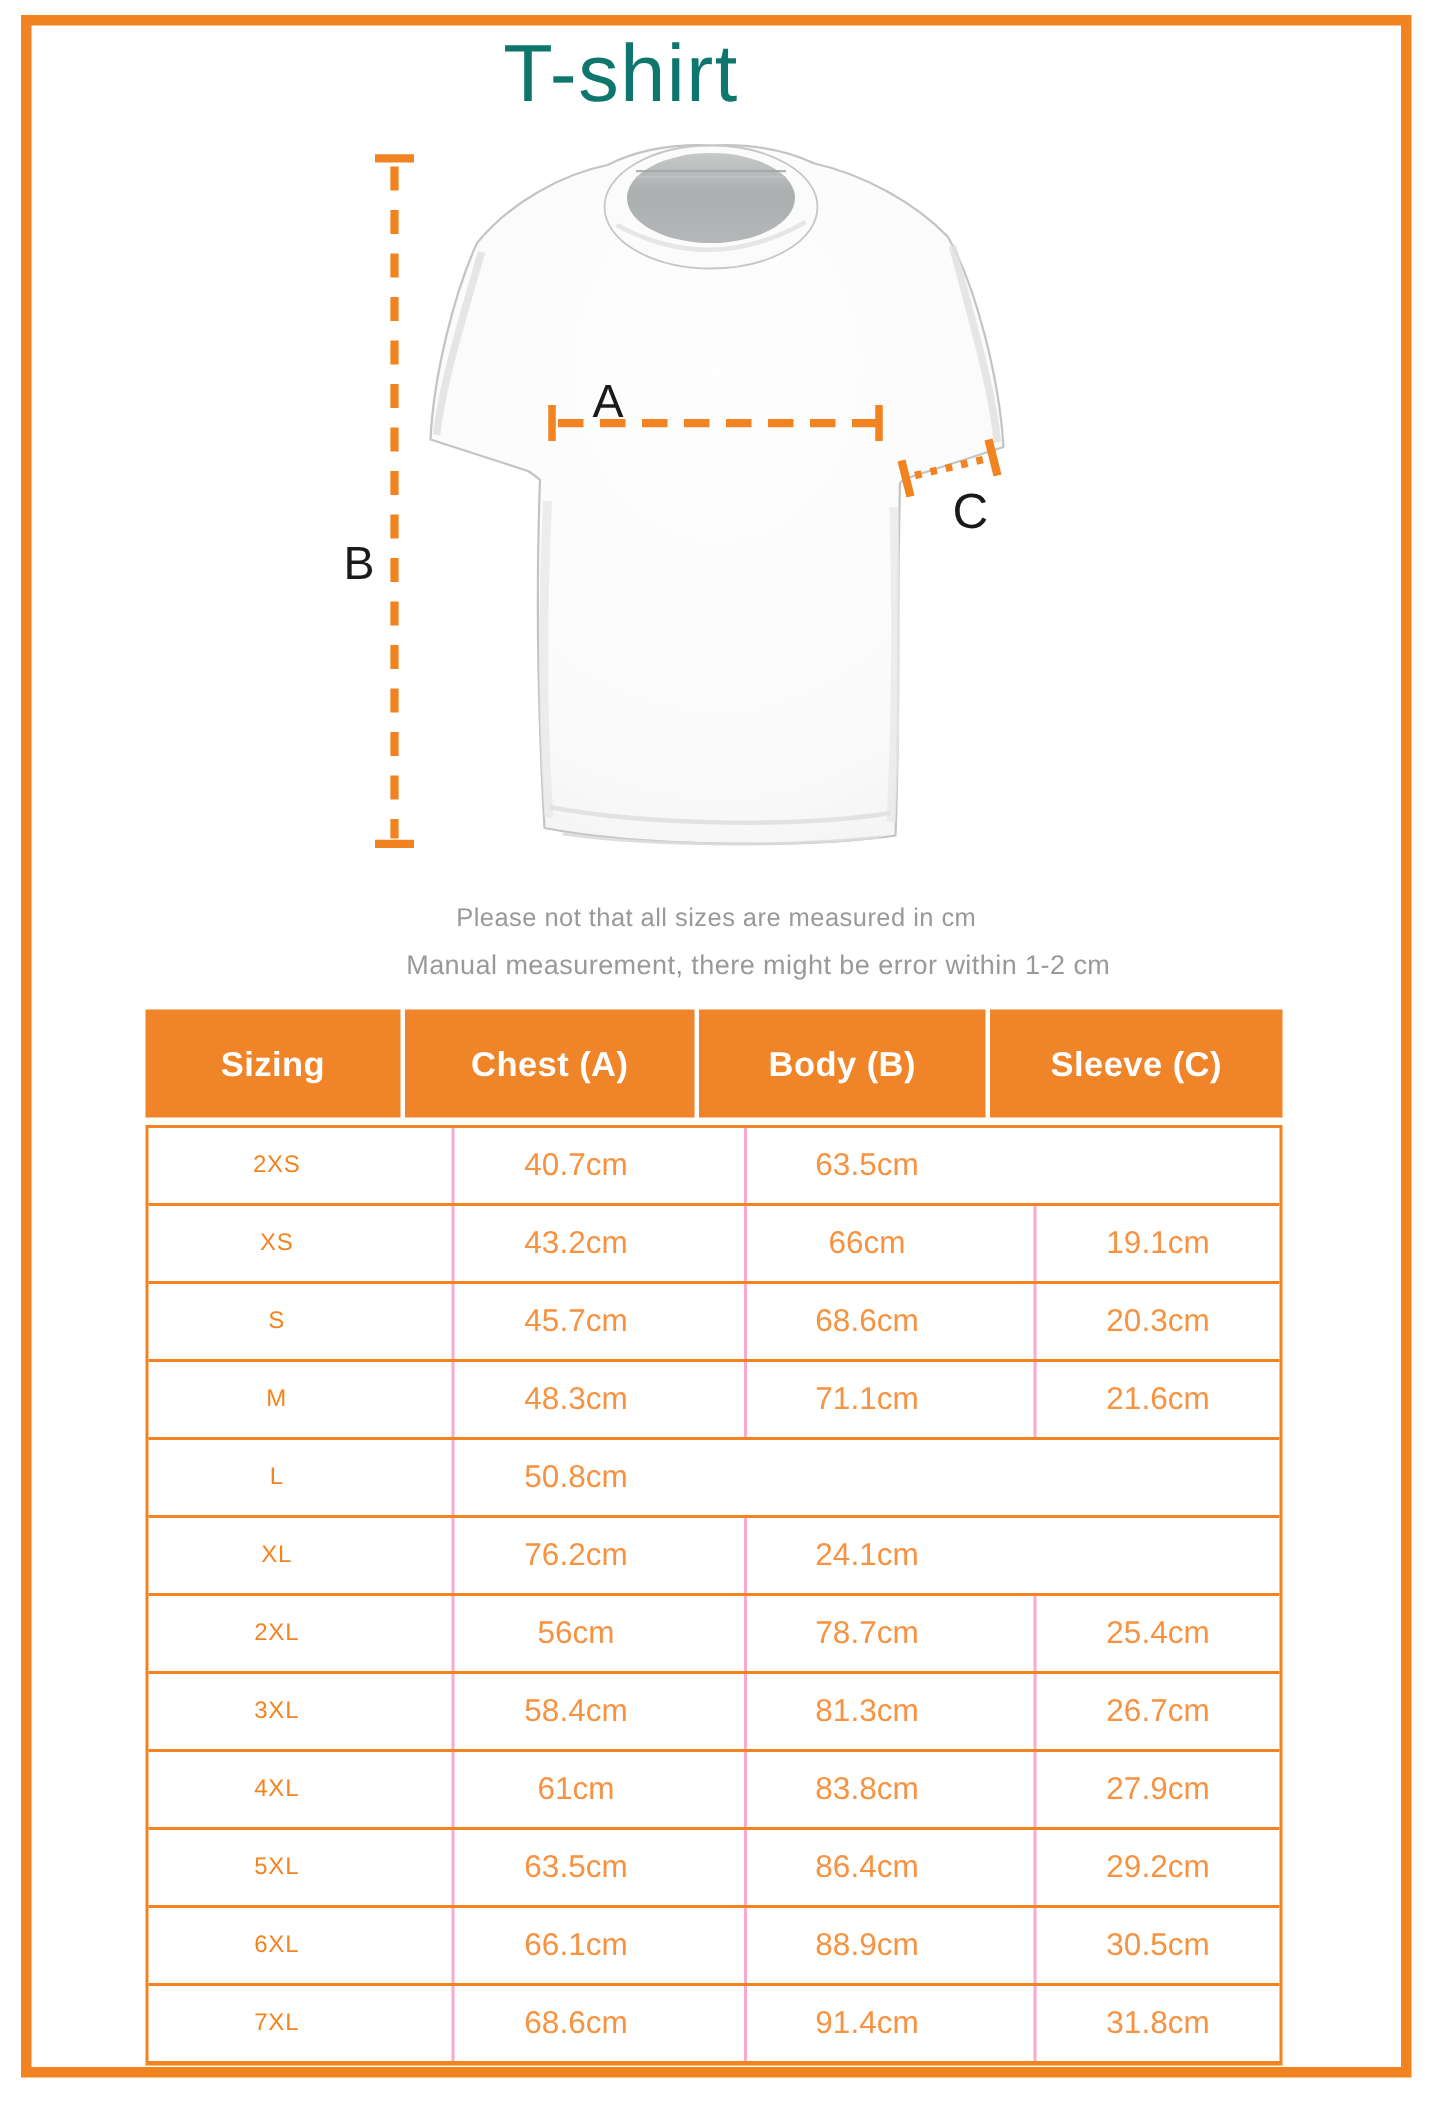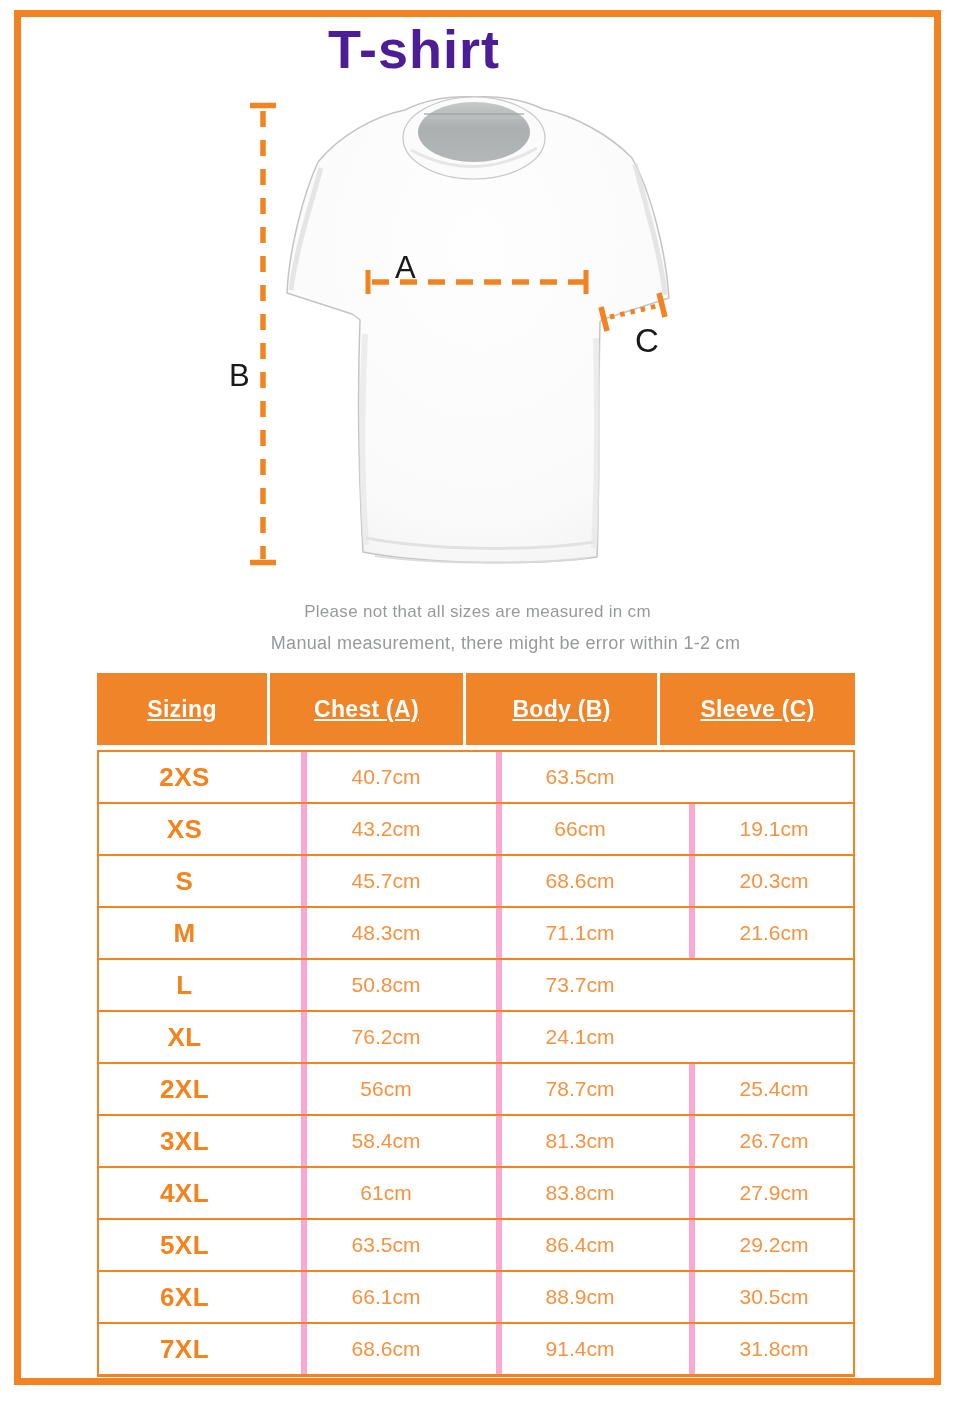--- a/index.html
+++ b/index.html
@@ -6,53 +6,53 @@
   .canvas{
     position:relative;width:955px;height:1418px;background:#ffffff;
     font-family:"Liberation Sans", sans-serif;overflow:hidden;
   }
   .frame{
     position:absolute;left:14px;top:10px;width:913px;height:1361px;
     border:7px solid #F28321;pointer-events:none;
   }
   .title{
     position:absolute;left:0;top:18px;width:828px;text-align:center;
-    font-size:54px;font-weight:700;letter-spacing:1px;color:#4c1d95;margin:0;
+    font-size:54px;font-weight:400;letter-spacing:1px;color:#0f766e;margin:0;
   }
   .diagram{position:absolute;left:225px;top:90px;width:470px;height:515px;}
   .note{
     position:absolute;left:0;width:955px;text-align:center;color:#97999B;
     margin:0;letter-spacing:.3px;
   }
   .note1{top:602px;font-size:17px;}
   .note2{top:633px;font-size:18px;padding-left:28px;}
   .thead{
     position:absolute;left:97px;top:673px;width:758px;height:72px;
     display:grid;grid-template-columns:170px 193px 191px 195px;column-gap:3px;
     background:#ffffff;
   }
   .thead .hcell{
     background:#F08428;color:#ffffff;font-weight:bold;font-size:23px;
-    display:flex;align-items:center;justify-content:center;letter-spacing:.3px;text-decoration:underline;
+    display:flex;align-items:center;justify-content:center;letter-spacing:.3px;
   }
   .tbody{
     position:absolute;left:97px;top:750px;width:758px;
     border:2px solid #F28321;border-bottom-width:3px;background:#fff;
     box-sizing:border-box;
   }
   .trow{
     display:grid;grid-template-columns:171px 195px 193px 195px;height:50px;
   }
   .trow + .trow{border-top:2px solid #F28321;}
   .trow .cell{
     display:flex;align-items:center;justify-content:center;
     font-size:21px;color:#F79240;box-sizing:border-box;
   }
-  .trow .cell.sep{border-left:6px solid #f9a8d4;margin-left:31px;}
-  .trow .cell.size{font-weight:bold;font-size:26px;color:#F5831D;letter-spacing:.5px;}
+  .trow .cell.sep{border-left:2px solid #f9a8d4;margin-left:31px;}
+  .trow .cell.size{font-weight:normal;font-size:16px;color:#F5831D;letter-spacing:.5px;}
 </style>
 </head>
 <body>
 
 <div class="canvas">
 
   <div class="frame"></div>
 
   <h1 class="title">T-shirt</h1>
 
@@ -161,21 +161,20 @@
       </div>
       <div class="trow">
         <div class="cell size">M</div>
         <div class="cell sep">48.3cm</div>
         <div class="cell sep">71.1cm</div>
         <div class="cell sep">21.6cm</div>
       </div>
       <div class="trow">
         <div class="cell size">L</div>
         <div class="cell sep">50.8cm</div>
-        <div class="cell sep">73.7cm</div>
       </div>
       <div class="trow">
         <div class="cell size">XL</div>
         <div class="cell sep">76.2cm</div>
         <div class="cell sep">24.1cm</div>
       </div>
       <div class="trow">
         <div class="cell size">2XL</div>
         <div class="cell sep">56cm</div>
         <div class="cell sep">78.7cm</div>

